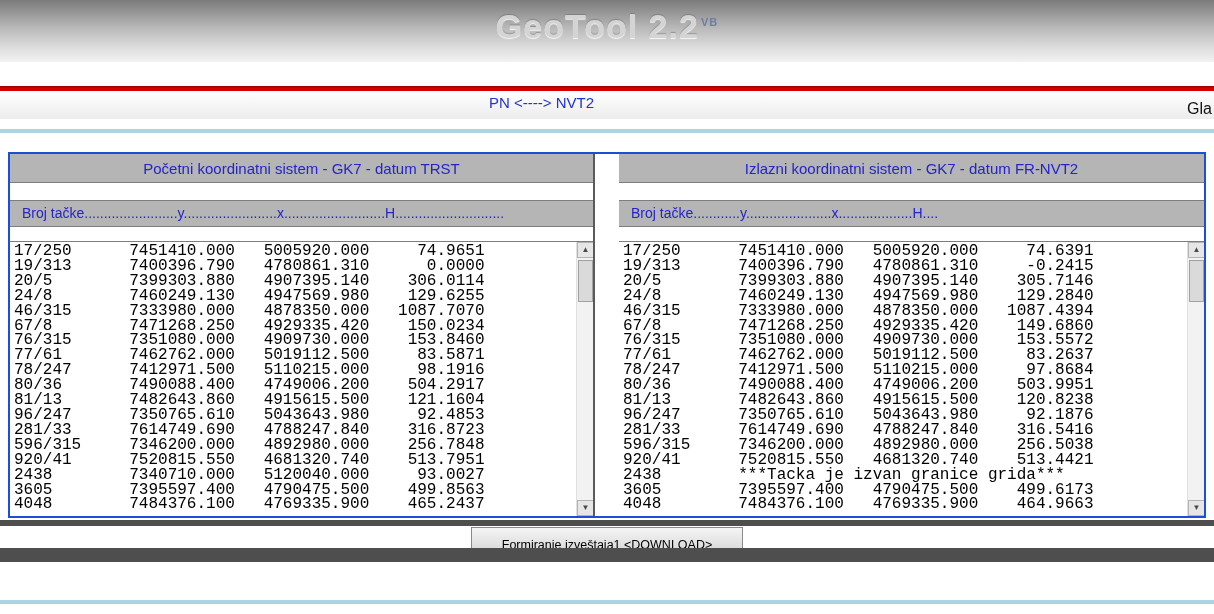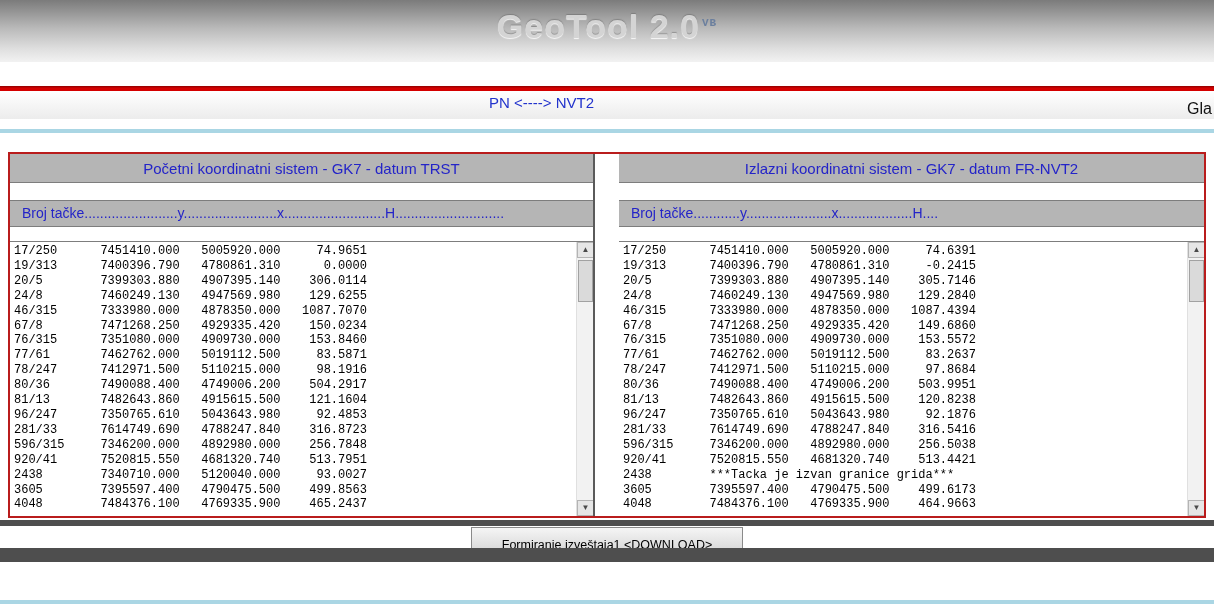--- a/index.html
+++ b/index.html
@@ -5,50 +5,50 @@
   * { margin:0; padding:0; box-sizing:border-box; }
   html,body { background:#fff; }
   body { font-family:"Liberation Sans", sans-serif; width:1214px; }
   .page { position:relative; width:1214px; height:614px; background:#fff; overflow:hidden; }
 
   
   .app-header { position:absolute; top:0; left:0; width:100%; height:62px; text-align:center;
     background:linear-gradient(180deg,#7b7b7b 0%,#8e8e8e 14%,#b9b9b9 45%,#dedede 78%,#f2f2f2 100%); }
   .app-title { display:inline-block; margin-top:7px; font-size:34px; font-weight:bold; color:#d4d4d4;
     letter-spacing:1px; text-shadow:0 1px 1px rgba(255,255,255,.85), 0 -1px 1px rgba(90,90,90,.45); }
-  .app-sup { font-size:11px; font-weight:bold; color:#6b7f9e; vertical-align:super; margin-left:2px; text-shadow:none;font-family:Liberation Mono, monospace; }
+  .app-sup { font-size:11px; font-weight:bold; color:#6b7f9e; vertical-align:super; margin-left:2px; text-shadow:none; }
 
   .red-line { position:absolute; top:86px; left:0; width:100%; height:5px;
     background:linear-gradient(180deg,#8e0000 0%, #d40000 45%, #d40000 100%); }
 
   .nav-strip { position:absolute; top:91px; left:0; width:100%; height:28px;
     background:linear-gradient(180deg,#ffffff,#ececec); }
   .mode-label { position:absolute; left:489px; top:3px; font-size:15px; color:#2233cc; white-space:nowrap; }
   .menu-link { position:absolute; right:2px; top:9px; font-size:16px; color:#111; cursor:pointer; white-space:nowrap; }
 
   .cyan-line { position:absolute; left:0; width:100%; height:4px; background:#aad6e4; }
   .cyan-line.top { top:129px; }
   .cyan-line.bottom { top:600px; }
 
   
   .main-box { position:absolute; top:152px; left:8px; width:1198px; height:366px;
-    border:2px solid #b91c1c; background:#fff; display:flex;gap:24px; }
+    border:2px solid #1d4ed8; background:#fff; display:flex;gap:24px; }
   .panel { width:50%; height:100%; display:flex; flex-direction:column; min-width:0; }
   .panel.left { border-right:2px solid #5a5a5a; }
 
   .panel-title { height:29px; flex:0 0 29px; background:#b5b5b5; border-bottom:1px solid #7d7d7d;
     display:flex; align-items:center; justify-content:center; color:#2424c8; font-size:15px; white-space:nowrap; overflow:hidden; }
   .panel-gap1 { height:17px; flex:0 0 17px; background:#fff; }
   .panel-cols { height:27px; flex:0 0 27px; background:#b5b5b5; border-top:1px solid #7d7d7d; border-bottom:1px solid #7d7d7d;
     color:#2424c8; font-size:14px; line-height:25px; padding-left:12px; white-space:nowrap; overflow:hidden; }
   .panel-gap2 { height:15px; flex:0 0 15px; background:#fff; border-bottom:1px solid #7d7d7d; }
 
   .panel-list { position:relative; flex:1 1 auto; background:#fff; overflow:hidden; }
   .list-text { position:absolute; top:2px; left:4px; right:19px; bottom:0;
-    font-family:"Liberation Mono","DejaVu Sans Mono",monospace; font-size:12px; line-height:14.9px;
+    font-family:"Liberation Mono","DejaVu Sans Mono",monospace; font-size:16px; line-height:14.9px;
     white-space:pre; color:#000; overflow:hidden; }
 
   
   .vscroll { position:absolute; top:0; right:0; bottom:0; width:17px; background:#f2f2f2; border-left:1px solid #e0e0e0; }
   .sb-btn { position:absolute; left:0; width:17px; height:16px; background:#e6e6e6; border:1px solid #b4b4b4;
     color:#4a4a4a; font-size:8px; line-height:14px; text-align:center; cursor:pointer; }
   .sb-up { top:0; }
   .sb-down { bottom:0; }
   .sb-thumb { position:absolute; left:1px; top:18px; width:15px; height:42px; background:#dadada; border:1px solid #a2a2a2; cursor:pointer; }
 
@@ -61,21 +61,21 @@
   .row2 { top:564px; }
   .report-btn { width:272px; height:18px; font-family:"Liberation Sans",sans-serif; font-size:12.5px; color:#000;
     background:linear-gradient(180deg,#f5f5f5,#dcdcdc); border:1px solid #8a8a8a; cursor:pointer; padding:10px; }
 </style>
 </head>
 <body>
 
 <div class="page">
 
   <div class="app-header">
-    <span class="app-title"><span>GeoTool 2.0</span><sup class="app-sup">VB</sup></span>
+    <span class="app-title"><span>GeoTool 2.2</span><sup class="app-sup">VB</sup></span>
   </div>
 
   <div class="red-line"></div>
 
   <div class="nav-strip">
     <span class="mode-label">PN &lt;----&gt; NVT2</span>
     <span class="menu-link">Gla</span>
   </div>
 
   <div class="cyan-line top"></div>

